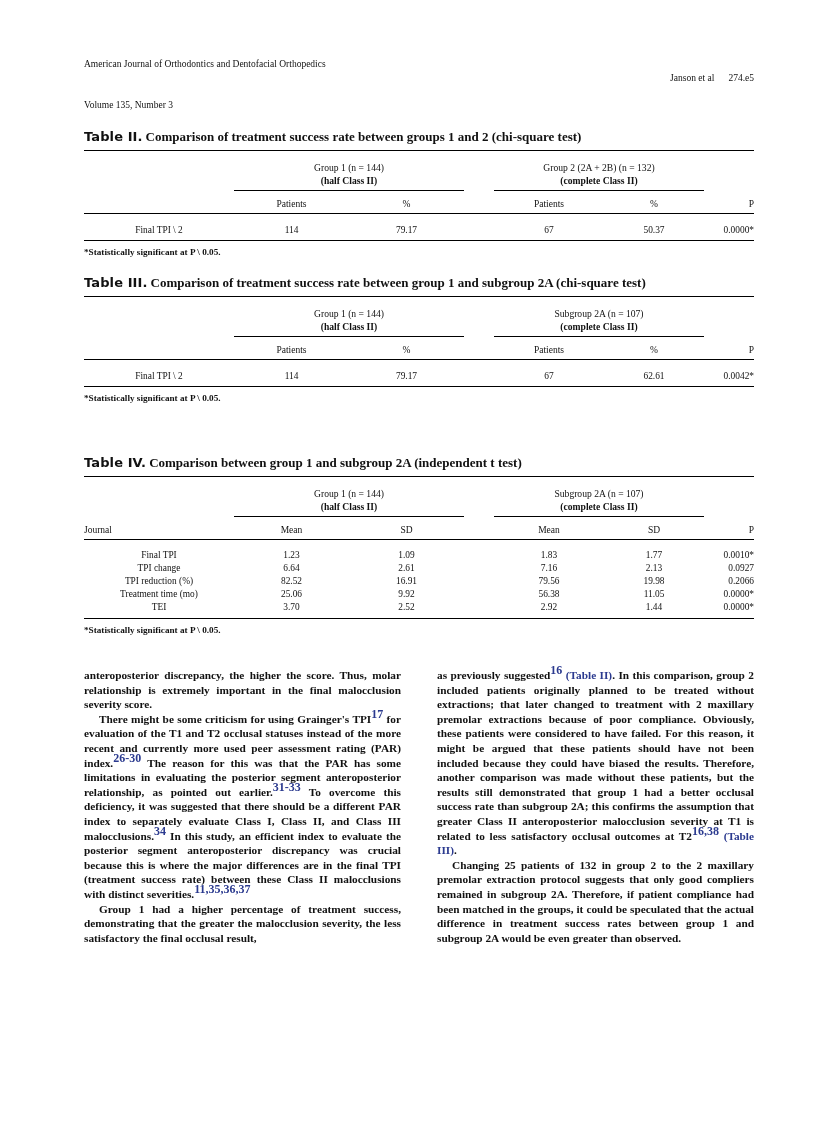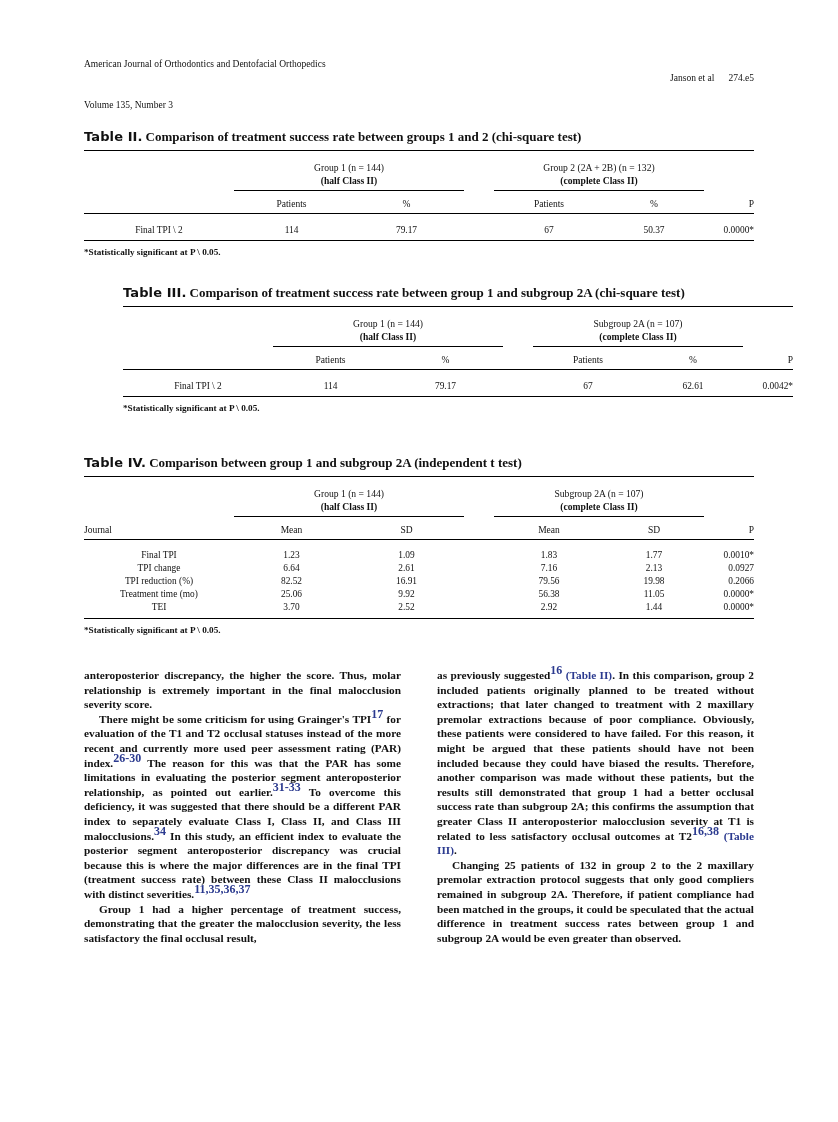--- a/index.html
+++ b/index.html
@@ -228,21 +228,21 @@
               <td>50.37</td>
               <td class="right">0.0000*</td>
             </tr>
             <tr class="rule-bot">
               <td colspan="7"></td>
             </tr>
           </tbody>
         </table>
         <div class="tbl-foot">*Statistically significant at P \ 0.05.</div>
       </div>
-      <div class="table-block" style="top: 286px; margin-left: 39px;">
+      <div class="table-block" style="top: 276px;">
         <div class="tbl-caption"><span class="tbl-num">Table III.</span><span class="tbl-title">Comparison of treatment success rate between group 1 and subgroup 2A (chi-square test)</span></div>
         <table class="data">
           <colgroup>
             <col style="width: 150px;">
             <col style="width: 115px;">
             <col style="width: 115px;">
             <col style="width: 30px;">
             <col style="width: 110px;">
             <col style="width: 100px;">
             <col style="width: 50px;">

